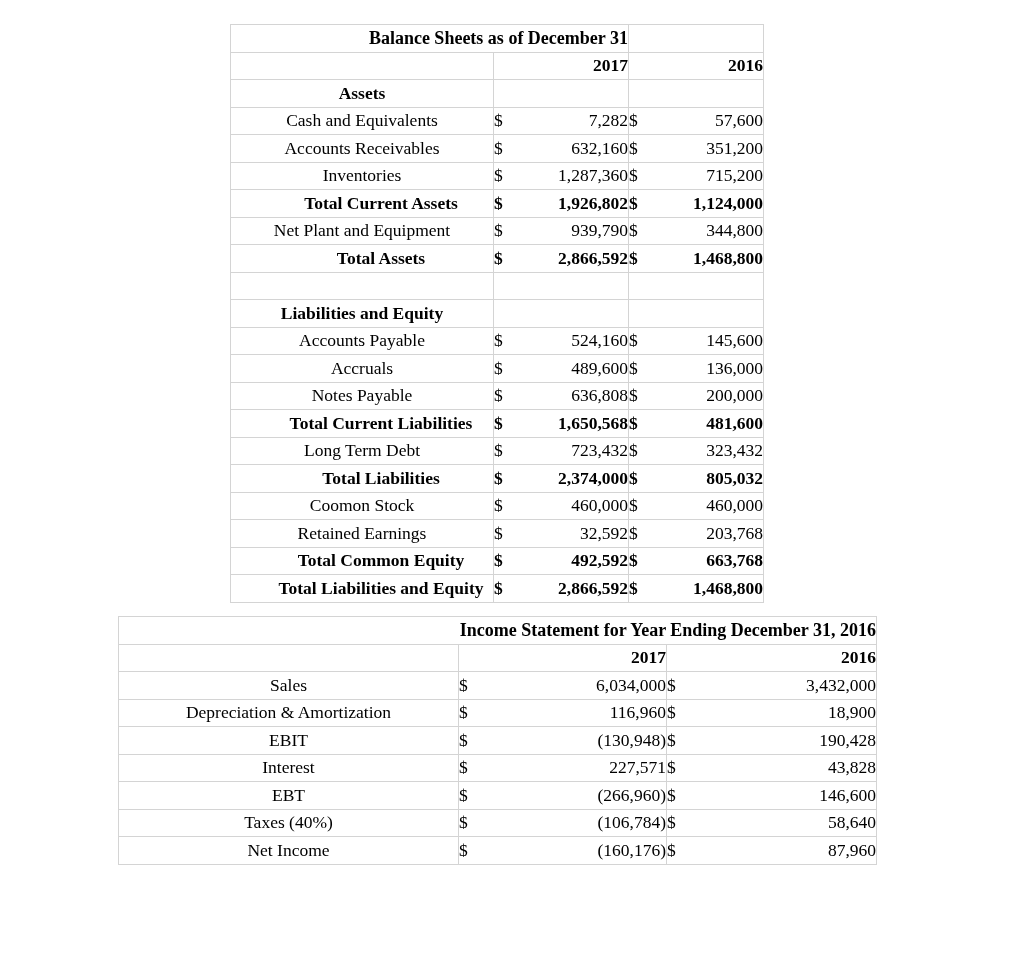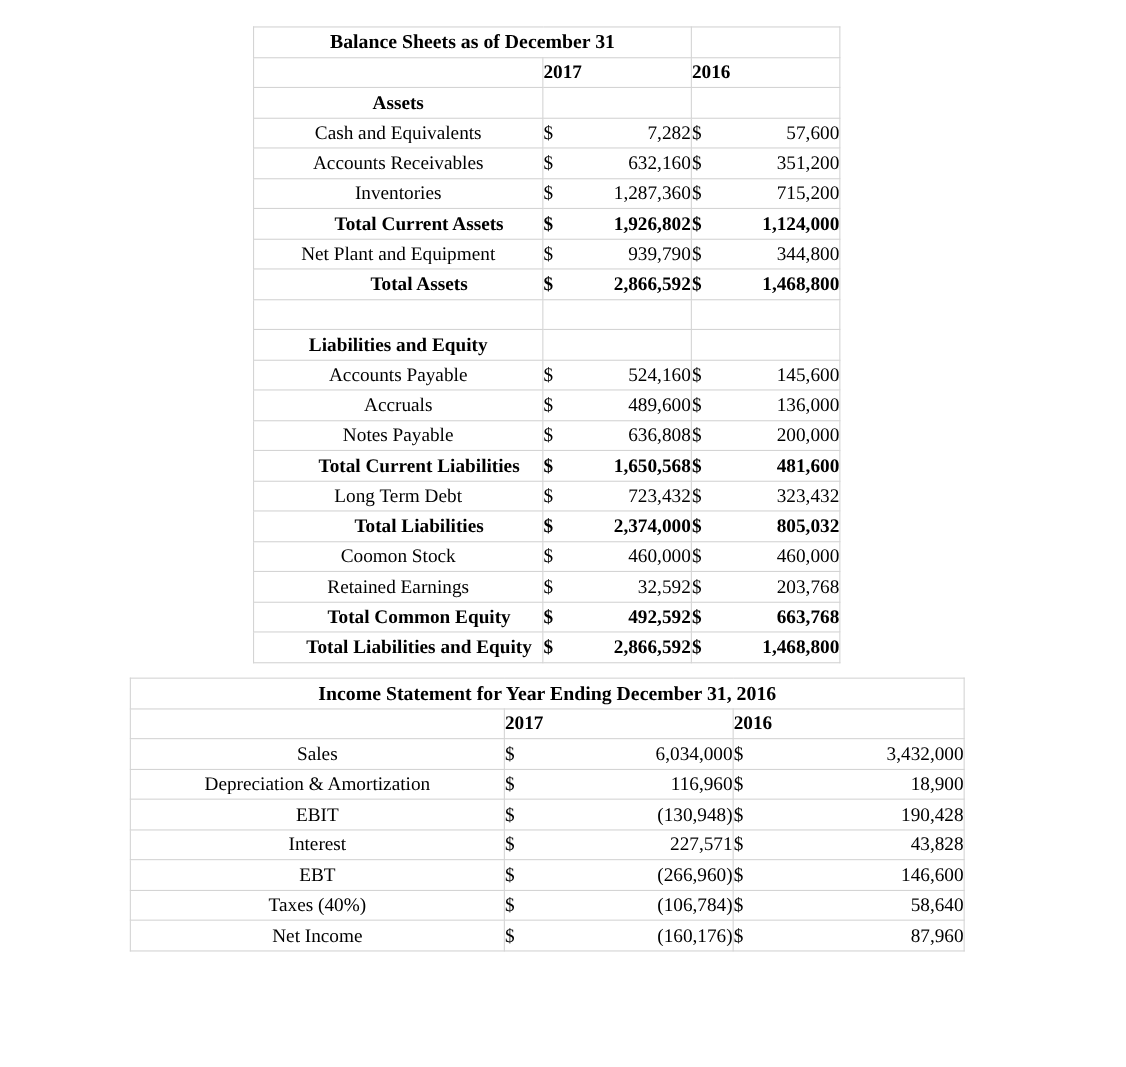--- a/index.html
+++ b/index.html
@@ -79,25 +79,26 @@
 
   
   td.topline   { border-top: 2.5px solid #000000; }
   td.botdouble { border-bottom: 3px double #000000; }
   td.thickbot  { border-bottom: 2.5px solid #000000; }
   td.blankcell { border-left: 1px solid #d4d4d4; border-right: 1px solid #d4d4d4; border-top: none; border-bottom: none; }
 
   
   td.title {
     font-weight: bold;
-    text-align: center;
+    text-align: right;
     font-size: 18px;
   }
   td.yearhead {
     font-weight: bold;
+    text-align: right;
     padding-right: 5px;
   }
 
   
   #balance-sheet col.c-label { width: 263px; }
   #balance-sheet col.c-2017  { width: 135px; }
   #balance-sheet col.c-2016  { width: 135px; }
 
   
   #income-statement col.c-label { width: 340px; }

